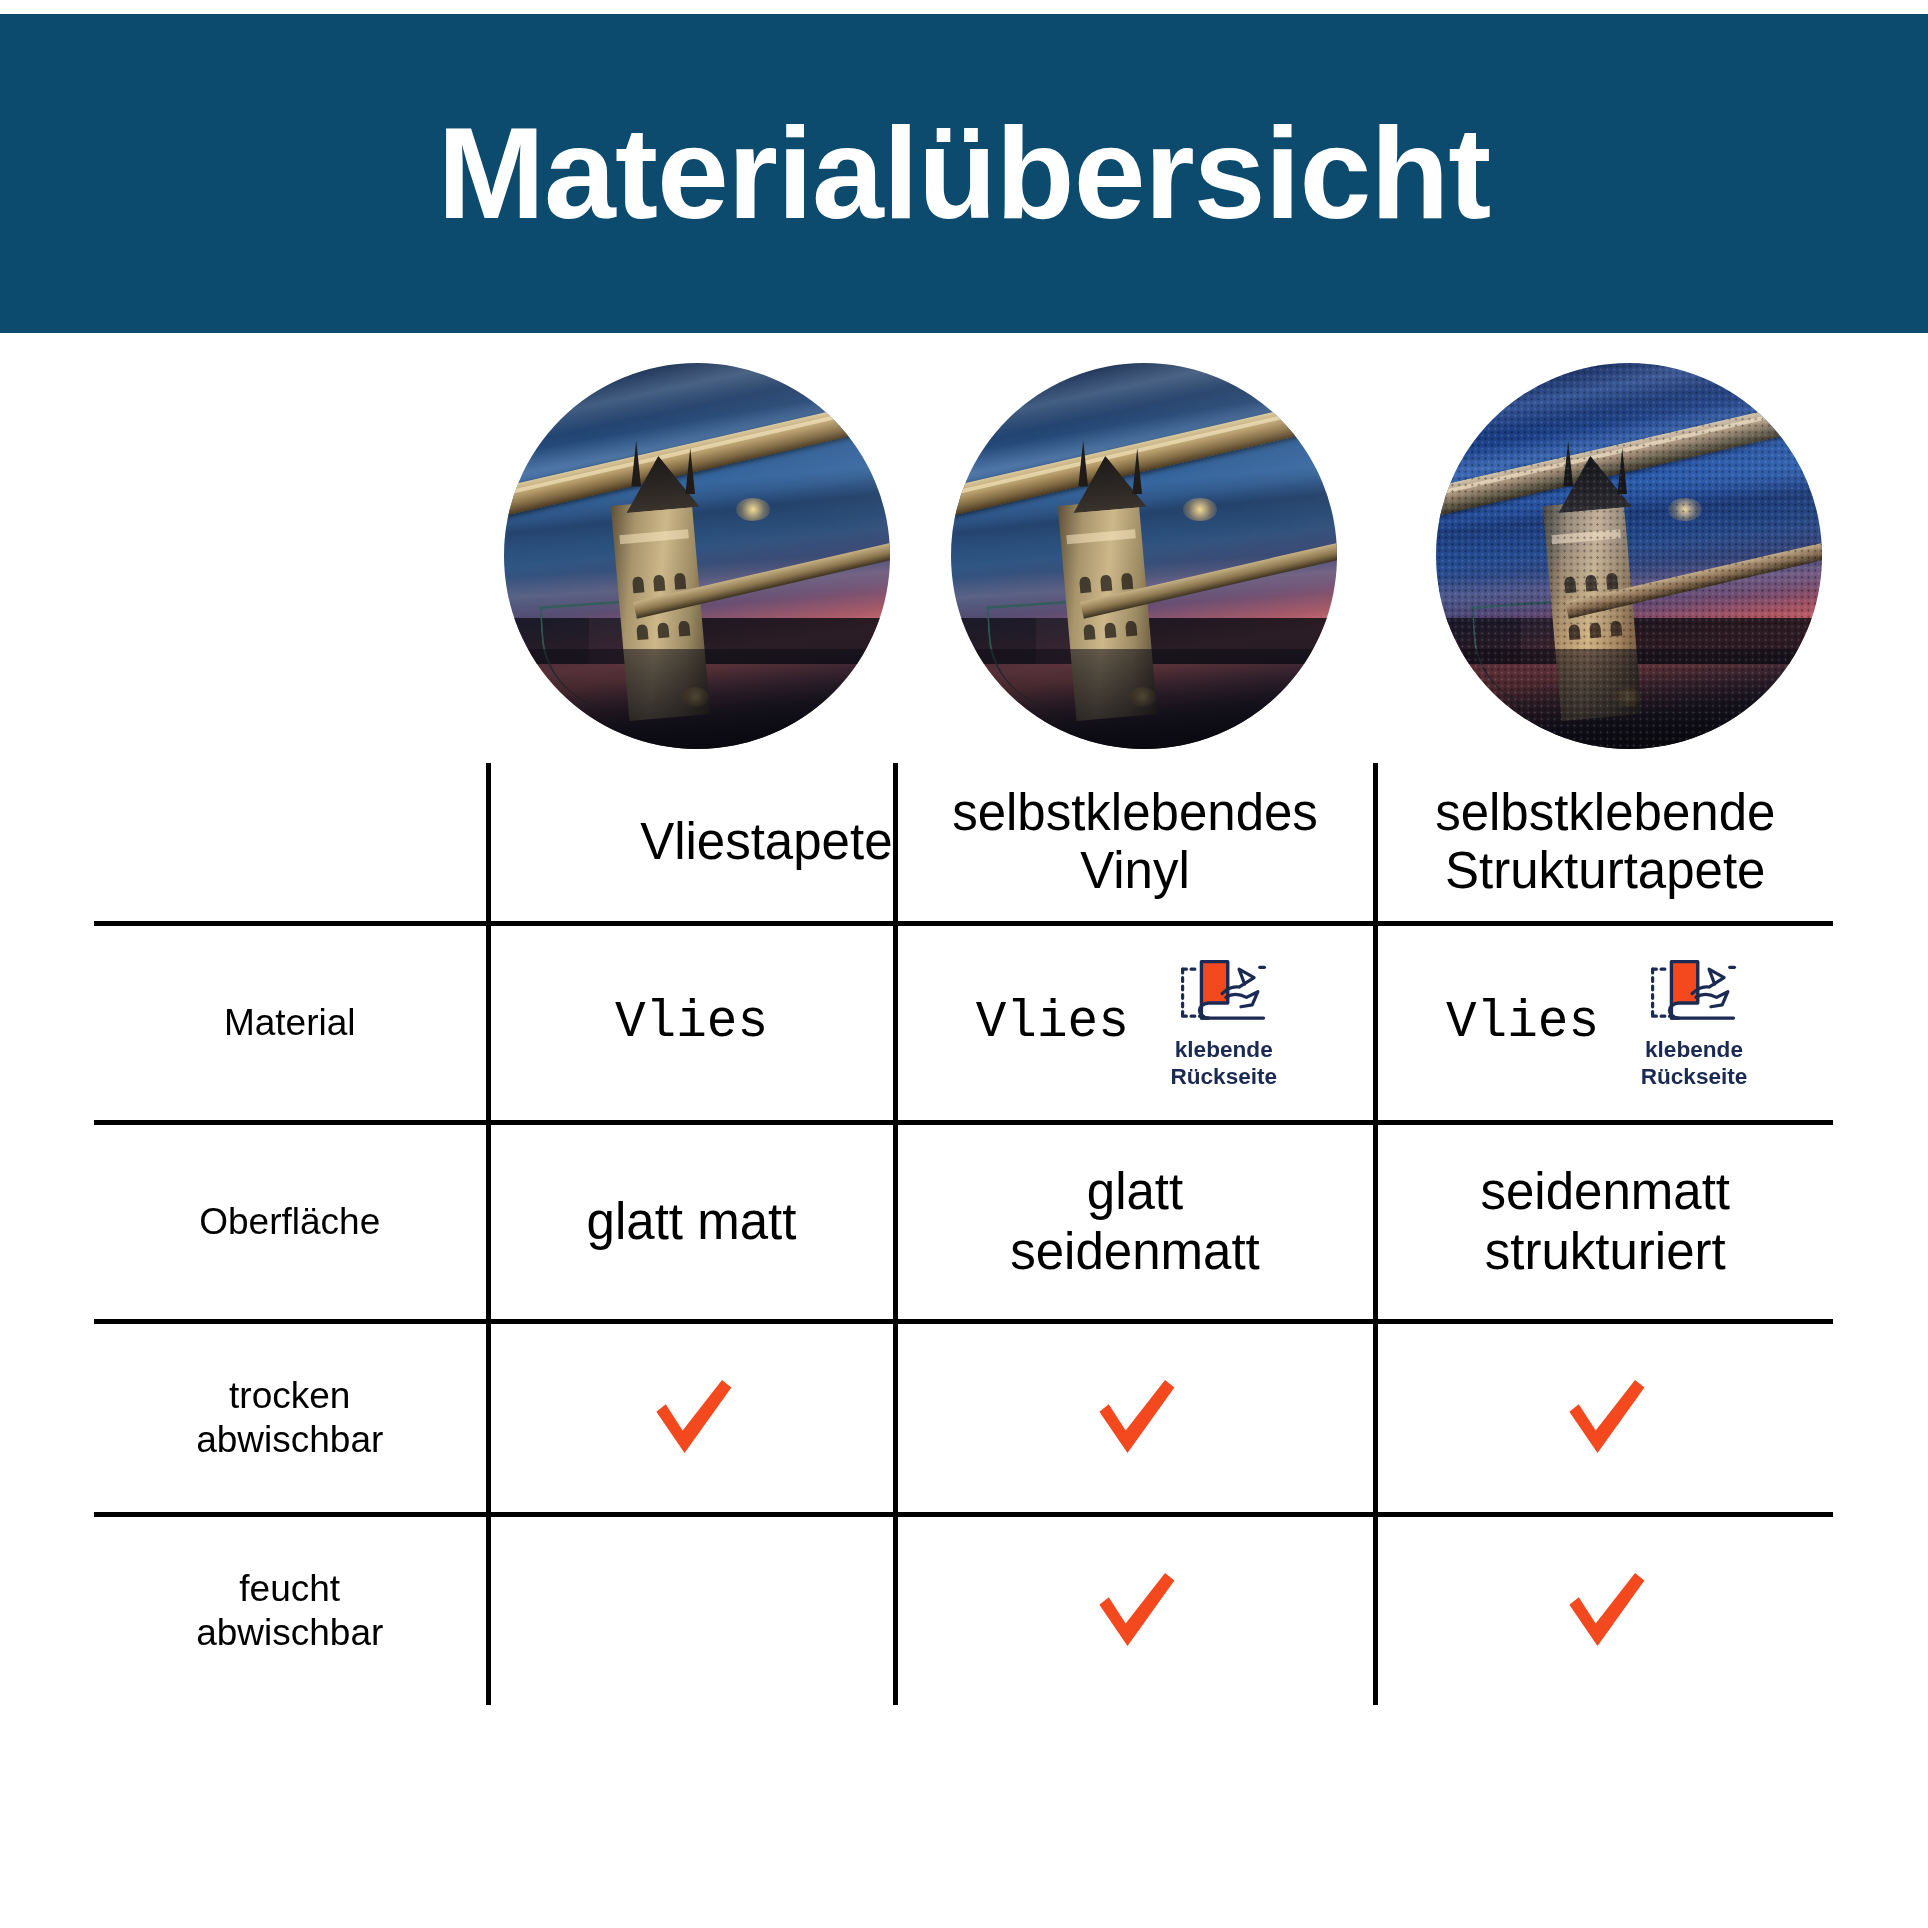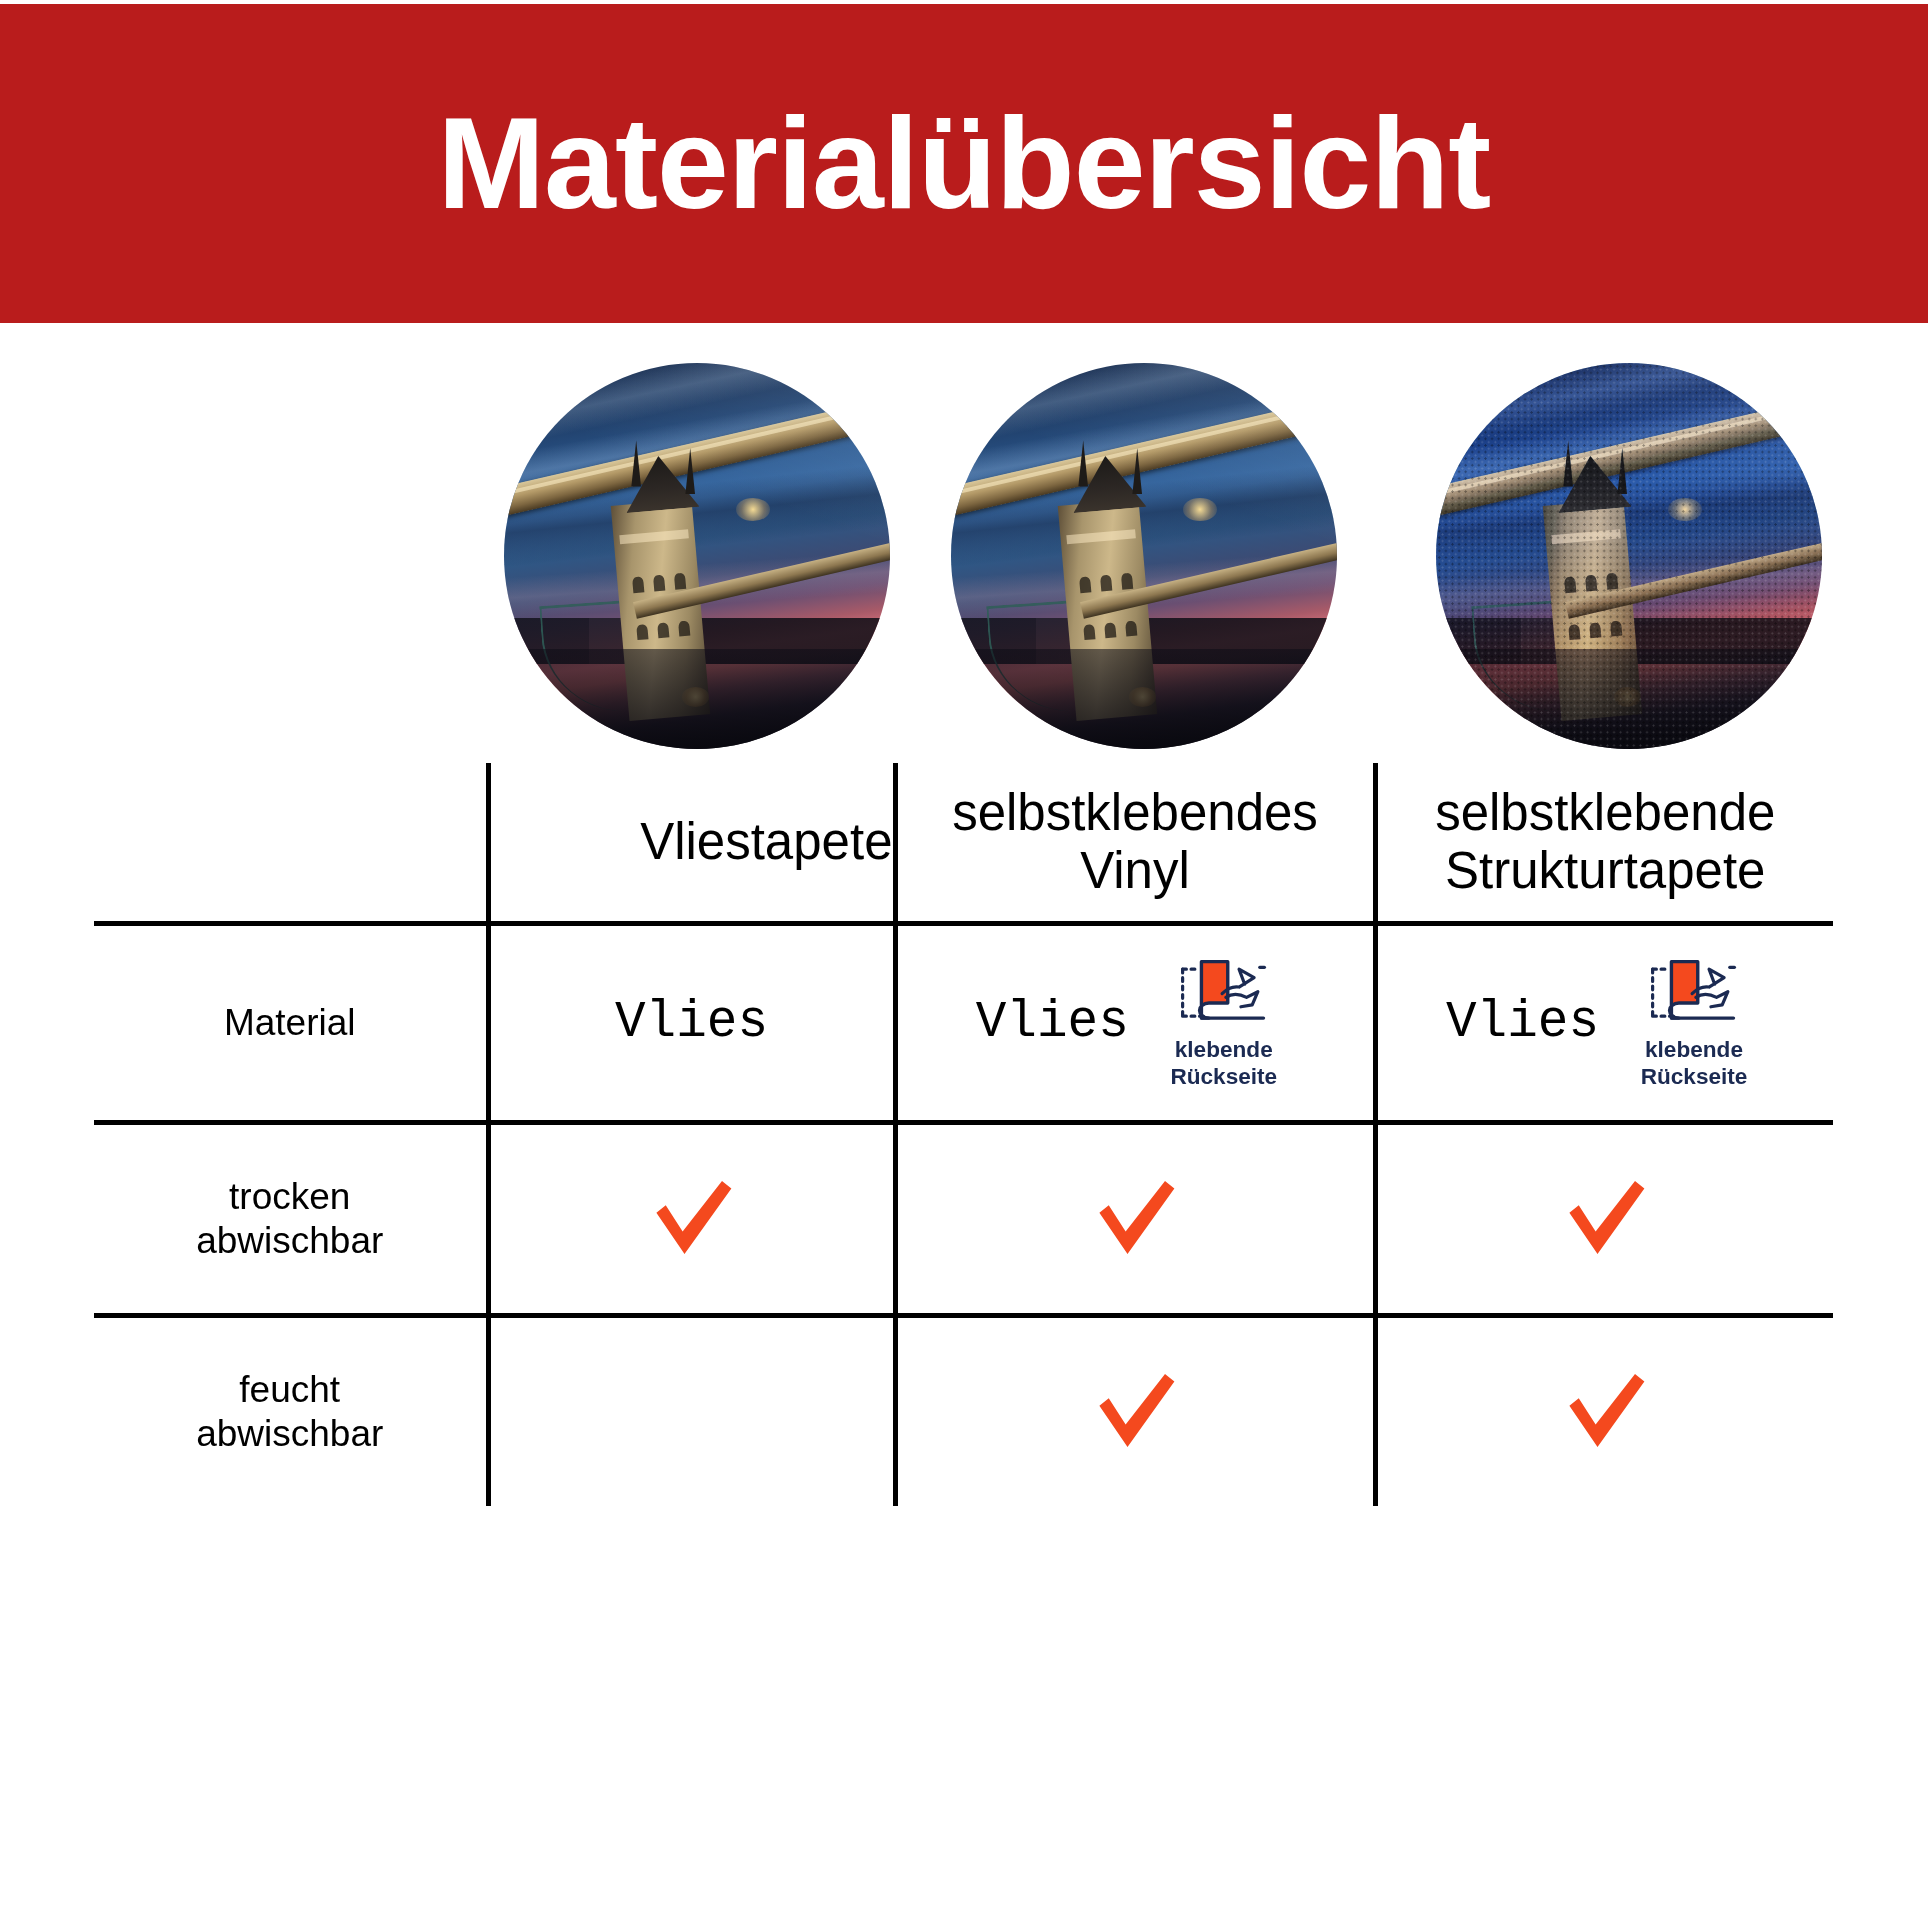--- a/index.html
+++ b/index.html
@@ -13,24 +13,24 @@
     font-family: "Liberation Sans", sans-serif;
     color: #000000;
     overflow: hidden;
     position: relative;
   }
 
   
   .header-bar {
     position: absolute;
     left: 0;
-    top: 4px;
+    top: 14px;
     width: 1928px;
     height: 319px;
-    background: #b91c1c;
+    background: #0c4a6e;
     display: flex;
     align-items: center;
     justify-content: center;
   }
   .header-title {
     color: #ffffff;
     font-size: 129px;
     font-weight: bold;
     letter-spacing: -0.9px;
     line-height: 1;
@@ -458,20 +458,26 @@
               <path d="M56 44 C62 40 70 40 78 44 L90 38 L84 52 L72 54" fill="none" stroke="#1B2A52" stroke-width="3.4" stroke-linecap="round" stroke-linejoin="round"></path>
             </svg>
             <span class="adh-cap">klebende</span>
             <span class="adh-cap">Rückseite</span>
           </span>
         </div>
       </td>
     </tr>
 
 
+    <tr class="row-body hr-below">
+      <td class="label">Oberfläche</td>
+      <td class="vsep value ml">glatt matt</td>
+      <td class="vsep value ml">glatt<br>seidenmatt</td>
+      <td class="vsep value ml">seidenmatt<br>strukturiert</td>
+    </tr>
 
     <tr class="row-check hr-below">
       <td class="label ml">trocken<br>abwischbar</td>
       <td class="vsep">
         <span class="check">
           <svg width="90" height="81" viewBox="0 0 96 86">
             <path d="M10 38 L20 30 L38 58 L80 4 L90 12 L40 82 Z" fill="#F4491E"></path>
           </svg>
         </span>
       </td>

